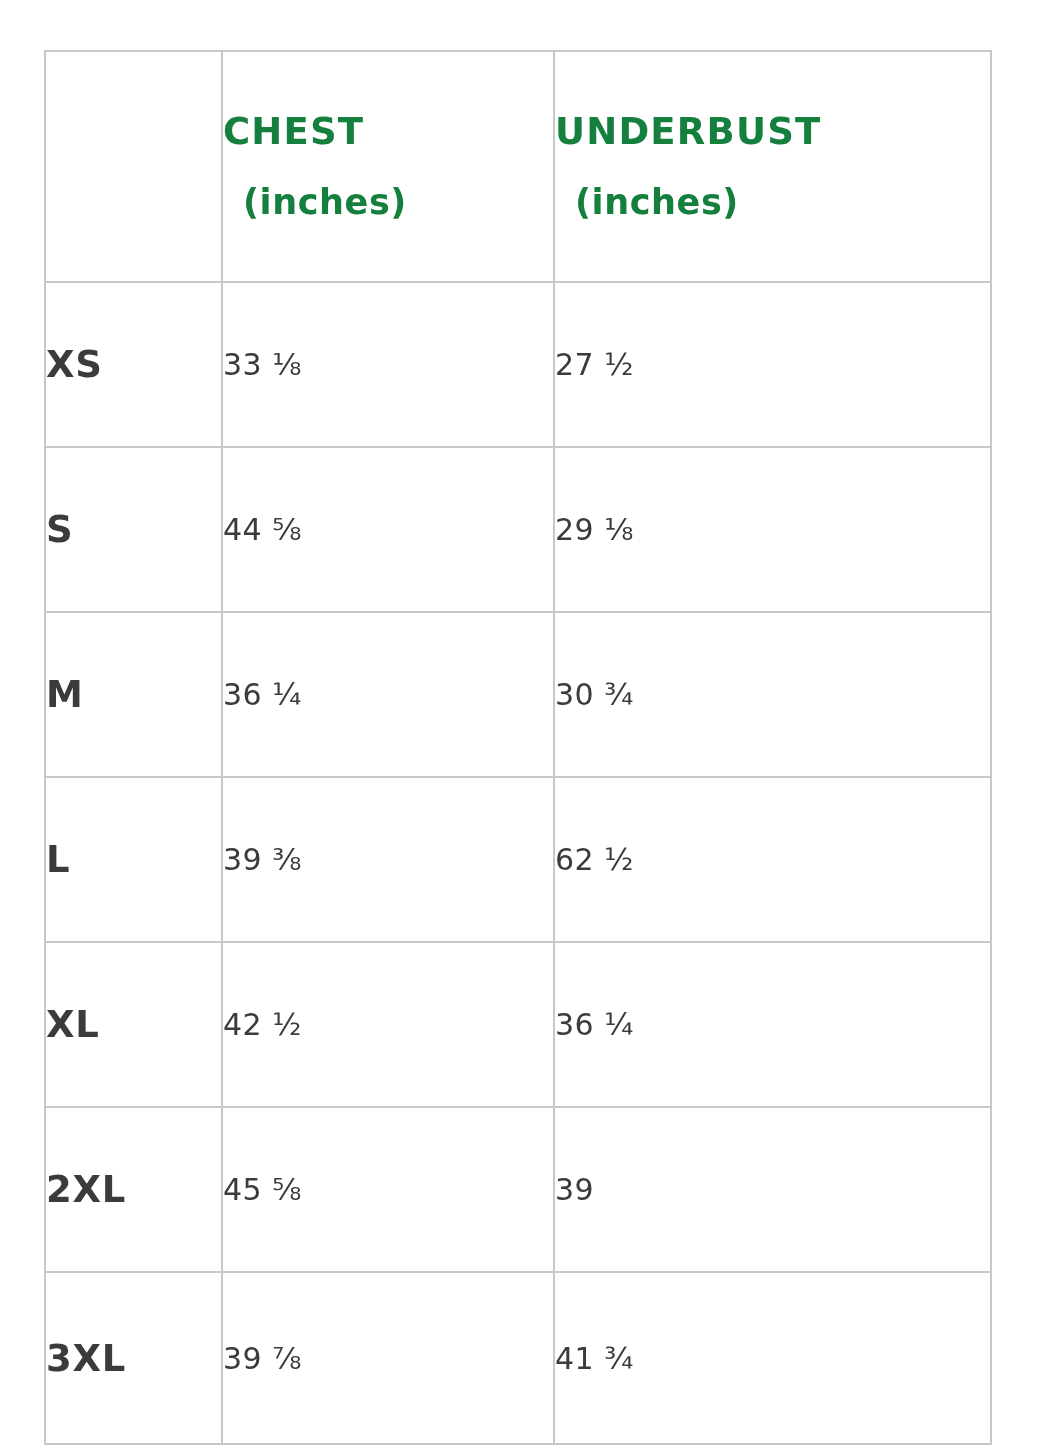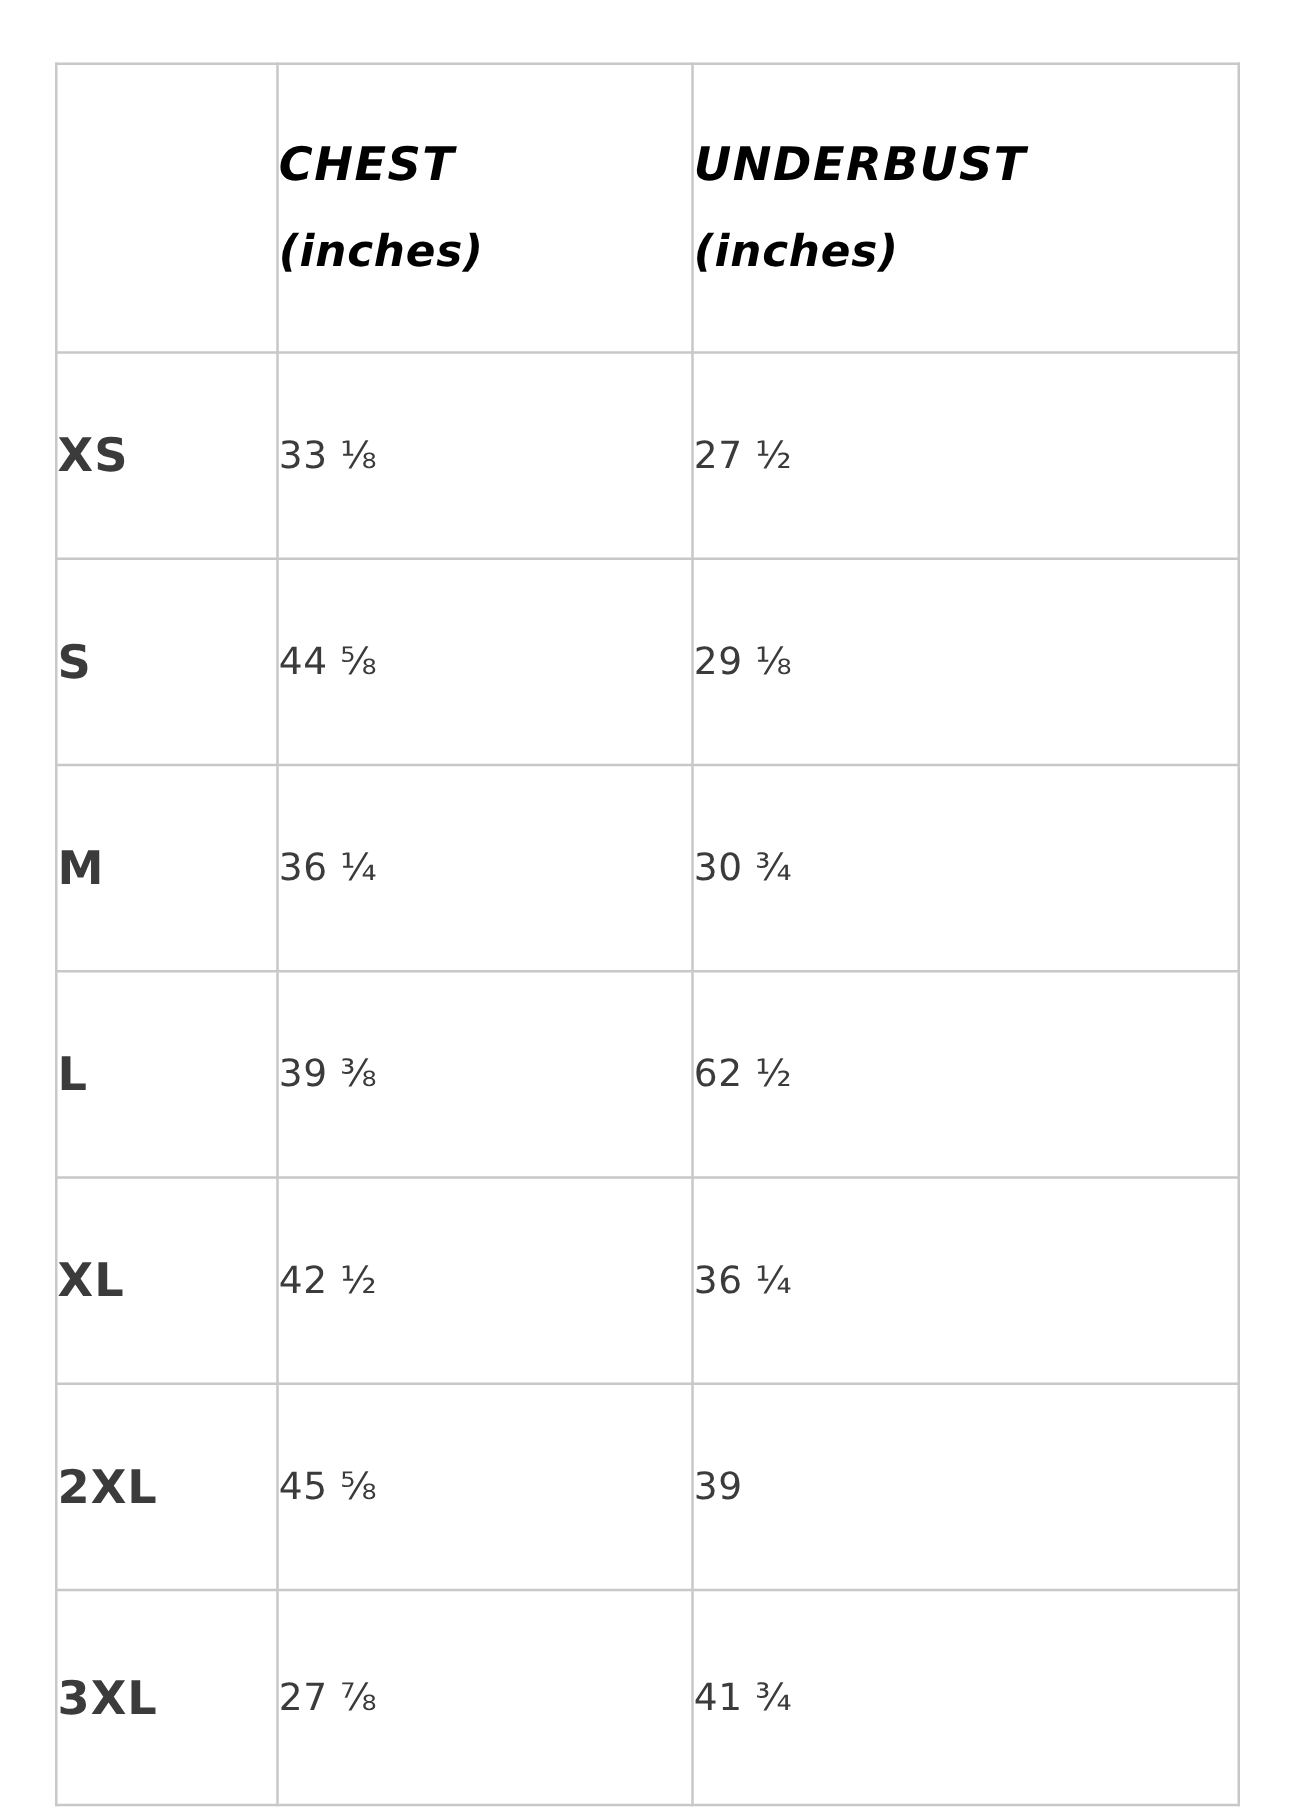--- a/index.html
+++ b/index.html
@@ -56,29 +56,29 @@
     padding: 0;
   }
 
   .head-label {
     display: block;
     font-family: "DejaVu Sans", sans-serif;
     font-weight: 700;
     font-size: 37px;
     line-height: 1.95;
     letter-spacing: 1.2px;
-    color: #000000;
+    color: #15803d;
     white-space: nowrap;
-    font-style: italic;
   }
 
   .head-label .head-unit {
     display: block;
     font-size: 35px;
     letter-spacing: 0.6px;
+    padding-left: 20px;
   }
 
   
   .data-row td {
     height: 163px;
   }
 
   .data-row td.cell-size {
     padding: 0 0 0 44px;
     font-weight: 700;
@@ -154,19 +154,19 @@
         <td class="cell-value">42 ½</td>
         <td class="cell-value">36 ¼</td>
       </tr>
       <tr class="data-row">
         <td class="cell-size">2XL</td>
         <td class="cell-value">45 ⅝</td>
         <td class="cell-value">39</td>
       </tr>
       <tr class="data-row">
         <td class="cell-size">3XL</td>
-        <td class="cell-value">27 ⅞</td>
+        <td class="cell-value">39 ⅞</td>
         <td class="cell-value">41 ¾</td>
       </tr>
     </tbody>
   </table>
 
 </div>
 
 </body></html>

